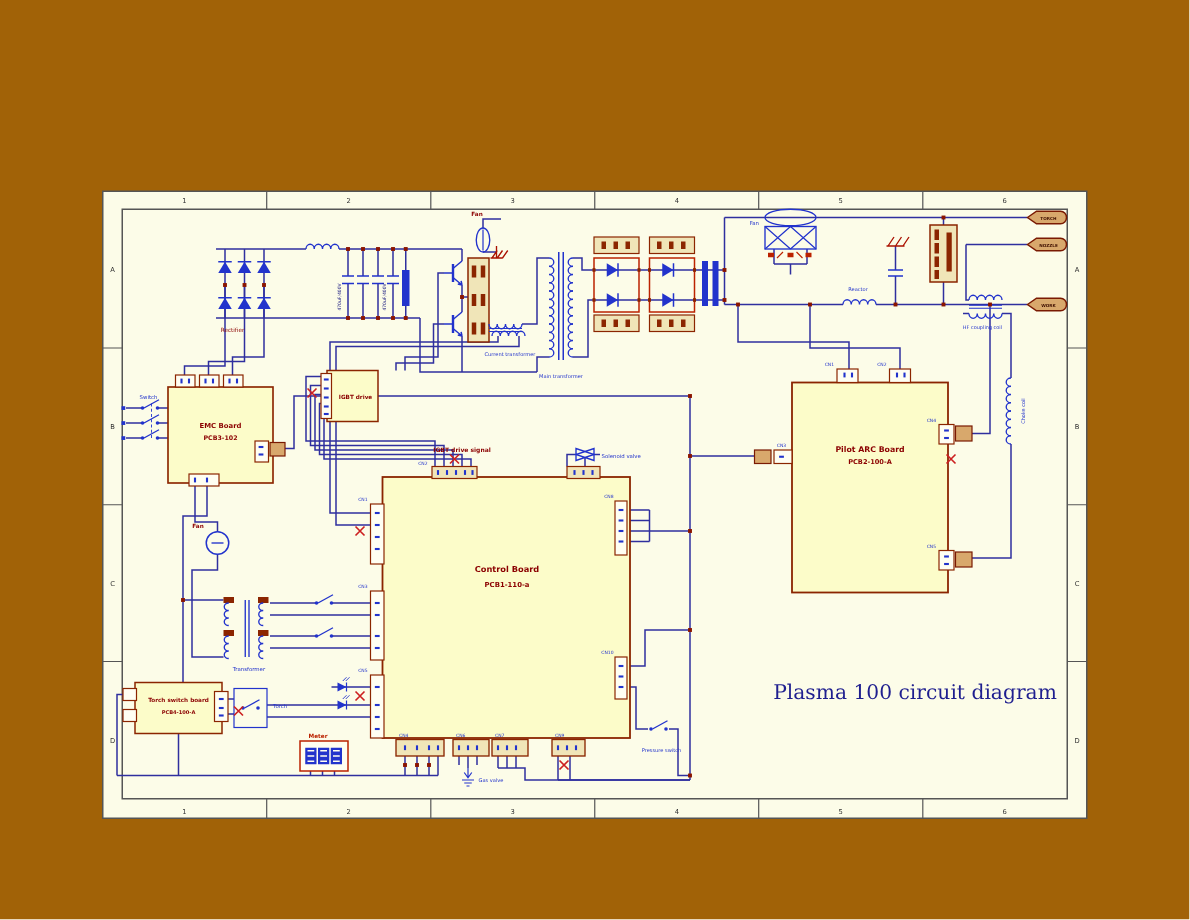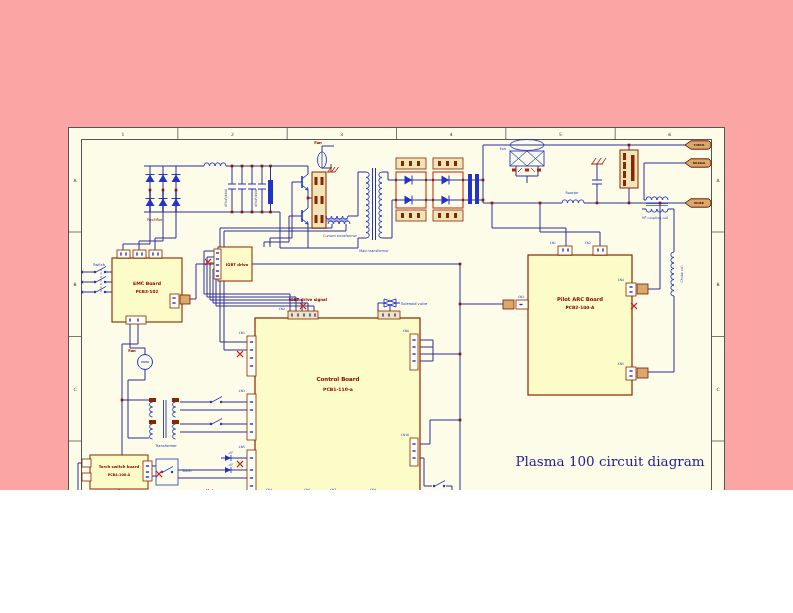--- a/index.html
+++ b/index.html
@@ -1,16 +1,16 @@
 <!DOCTYPE html>
 <html><head>
 <meta charset="utf-8">
 <style>
   html,body{margin:0;padding:0;background:#fff;}
-  .stage{position:relative;width:793px;height:490px;background:#fca5a5;overflow:hidden;}
+  .stage{position:relative;width:793px;height:613px;background:#a16207;overflow:hidden;}
   svg{position:absolute;left:0;top:0;}
   text{font-family:"DejaVu Sans",sans-serif;}
   .ser{font-family:"DejaVu Serif",serif;}
 </style>
 </head>
 <body>
 
 <div class="stage">
 <svg width="793" height="613" viewBox="0 0 793 613">
   <defs>

